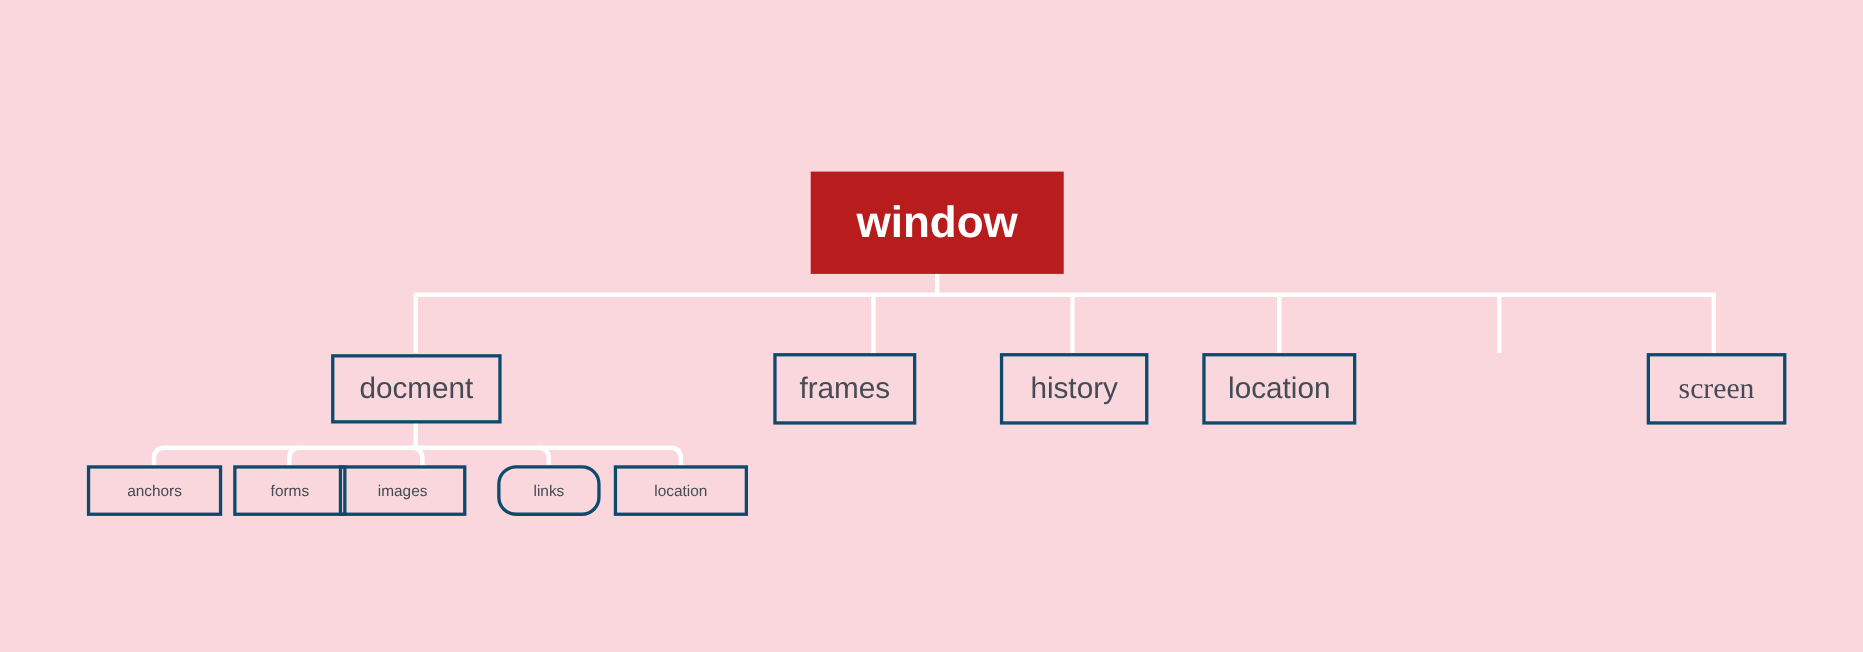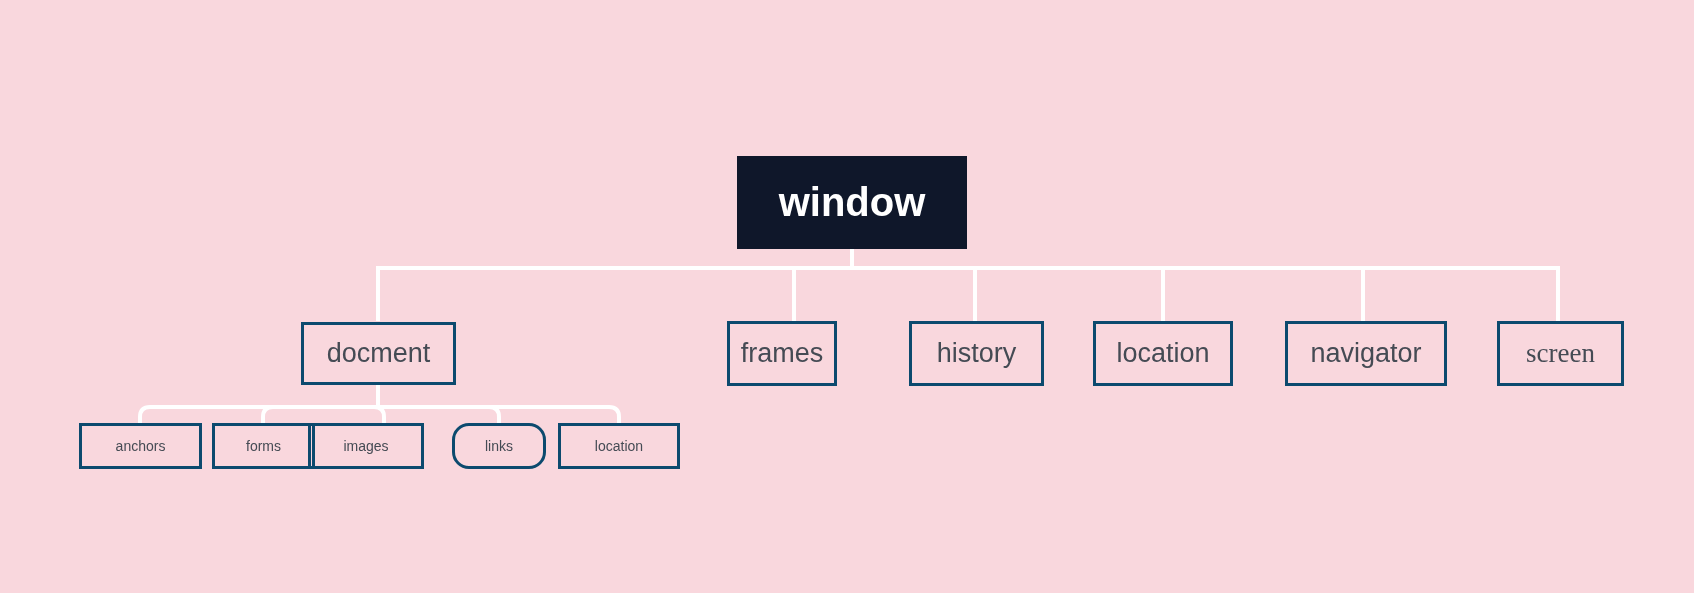--- a/index.html
+++ b/index.html
@@ -29,21 +29,21 @@
     display: flex;
     align-items: center;
     justify-content: center;
     border: 3px solid #0c4a6e;
     background: transparent;
     color: #454b54;
     white-space: nowrap;
   }
   .node.root {
     border: none;
-    background: #0f172a;
+    background: #b91c1c;
     color: #ffffff;
     font-weight: 700;
     font-size: 40px;
   }
   .node.level1 {
     font-size: 27px;
   }
   .node.level2 {
     font-size: 14px;
   }
@@ -70,27 +70,26 @@
       <path d="M273 407 Q263 407 263 417 V423"></path>
       <path d="M374 407 Q384 407 384 417 V423"></path>
       <path d="M489 407 Q499 407 499 417 V423"></path>
     </g>
   </svg>
 
   <div class="node root" style="left:737px; top:156px; width:230px; height:93px;">window</div>
 
   <div class="node level1" style="left:301px; top:322px; width:155px; height:63px;">docment</div>
 
-  <div class="node level1" style="left:727px; top:321px; width:110px; height:65px;">frames</div>
+  <div class="node level1" style="left:703px; top:321px; width:130px; height:65px;">frames</div>
 
   <div class="node level1" style="left:909px; top:321px; width:135px; height:65px;">history</div>
 
   <div class="node level1" style="left:1093px; top:321px; width:140px; height:65px;">location</div>
 
-  <div class="node level1" style="left:1285px; top:321px; width:162px; height:65px;">navigator</div>
 
   <div class="node level1" style="left:1497px; top:321px; width:127px; height:65px;font-family:Liberation Serif, serif;">screen</div>
 
   <div class="node level2" style="left:79px; top:423px; width:123px; height:46px;">anchors</div>
 
   <div class="node level2" style="left:212px; top:423px; width:103px; height:46px;">forms</div>
 
   <div class="node level2" style="left:308px; top:423px; width:116px; height:46px;">images</div>
 
   <div class="node level2" style="left:452px; top:423px; width:94px; height:46px;border-radius:17px;">links</div>

